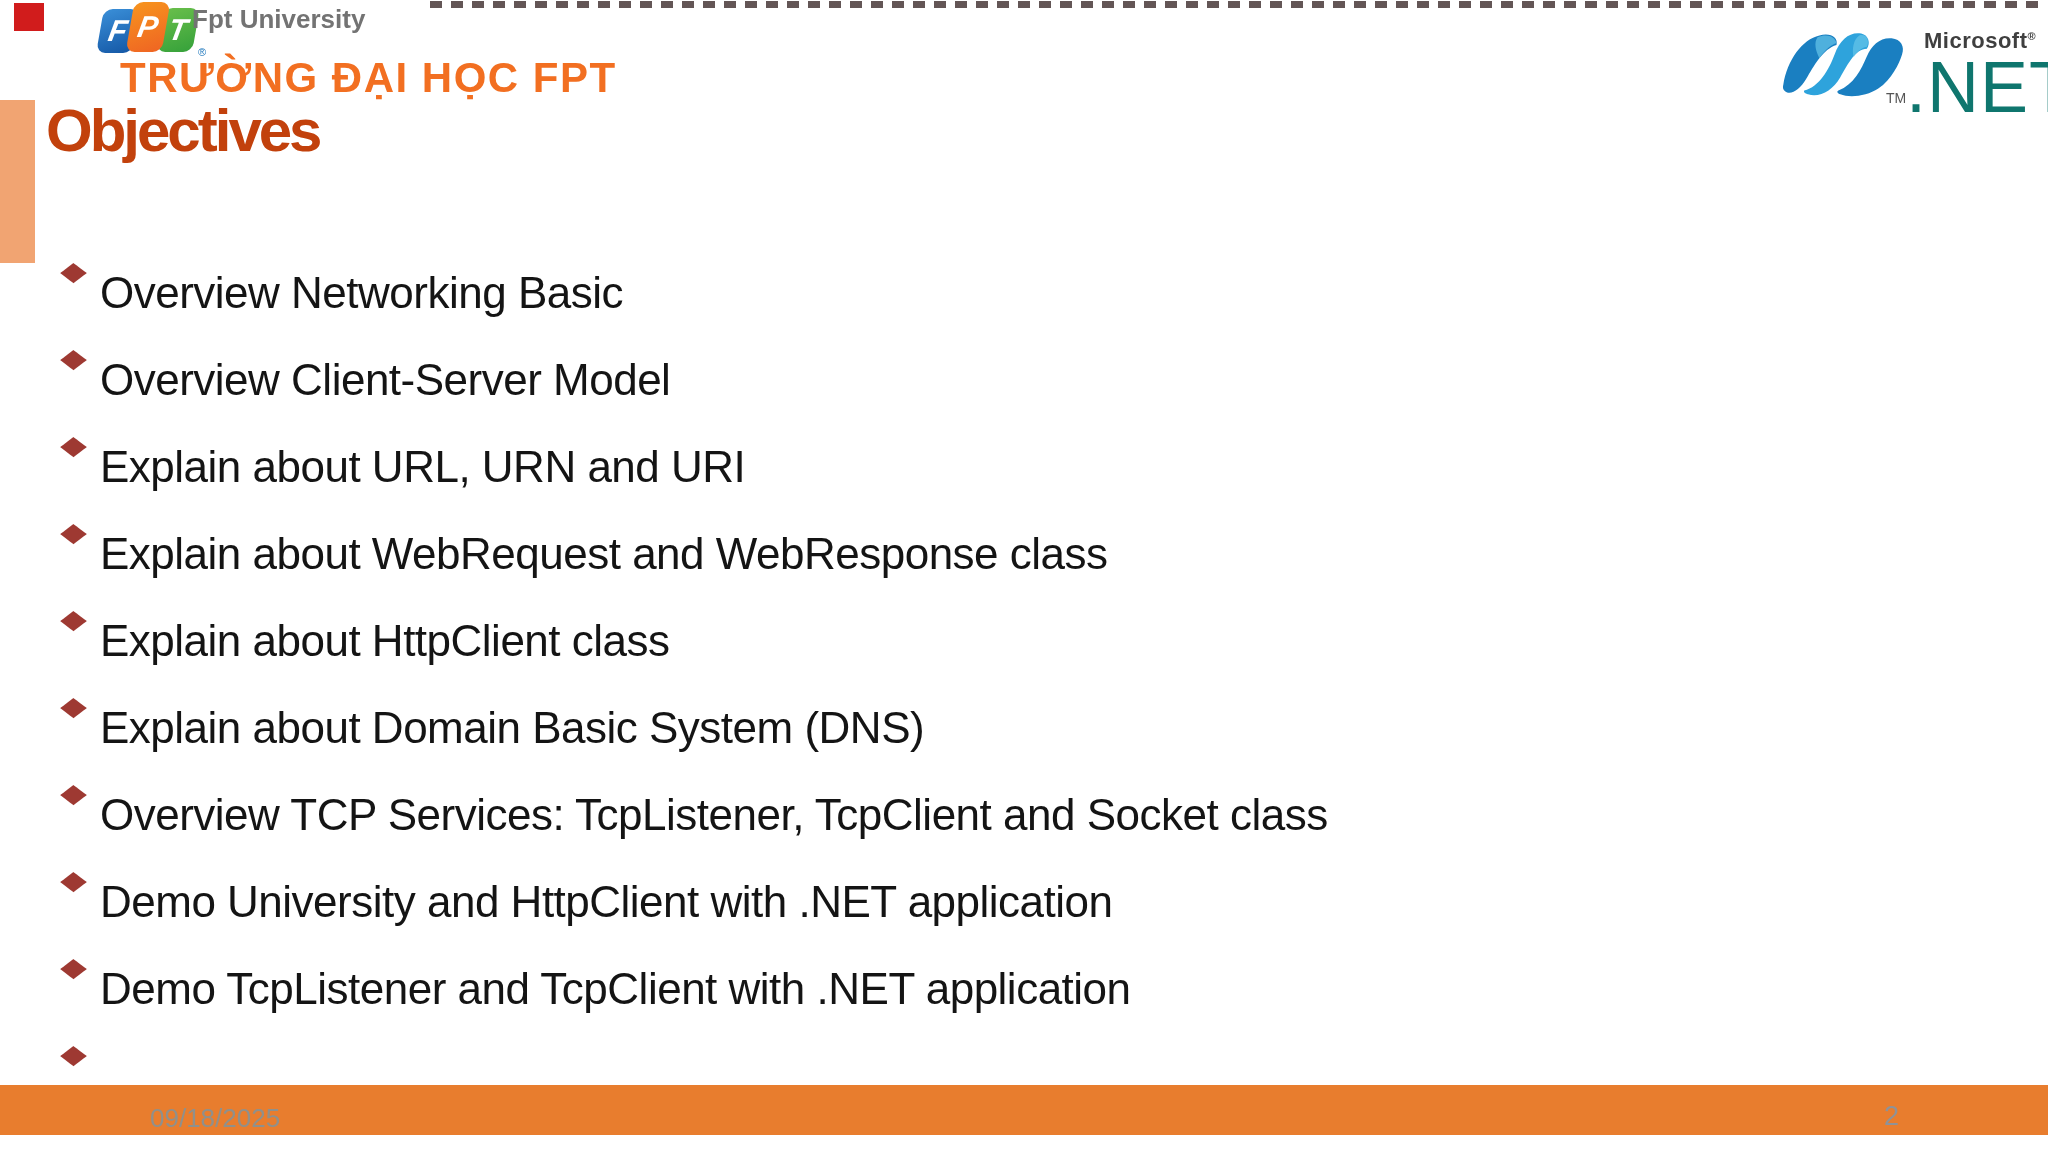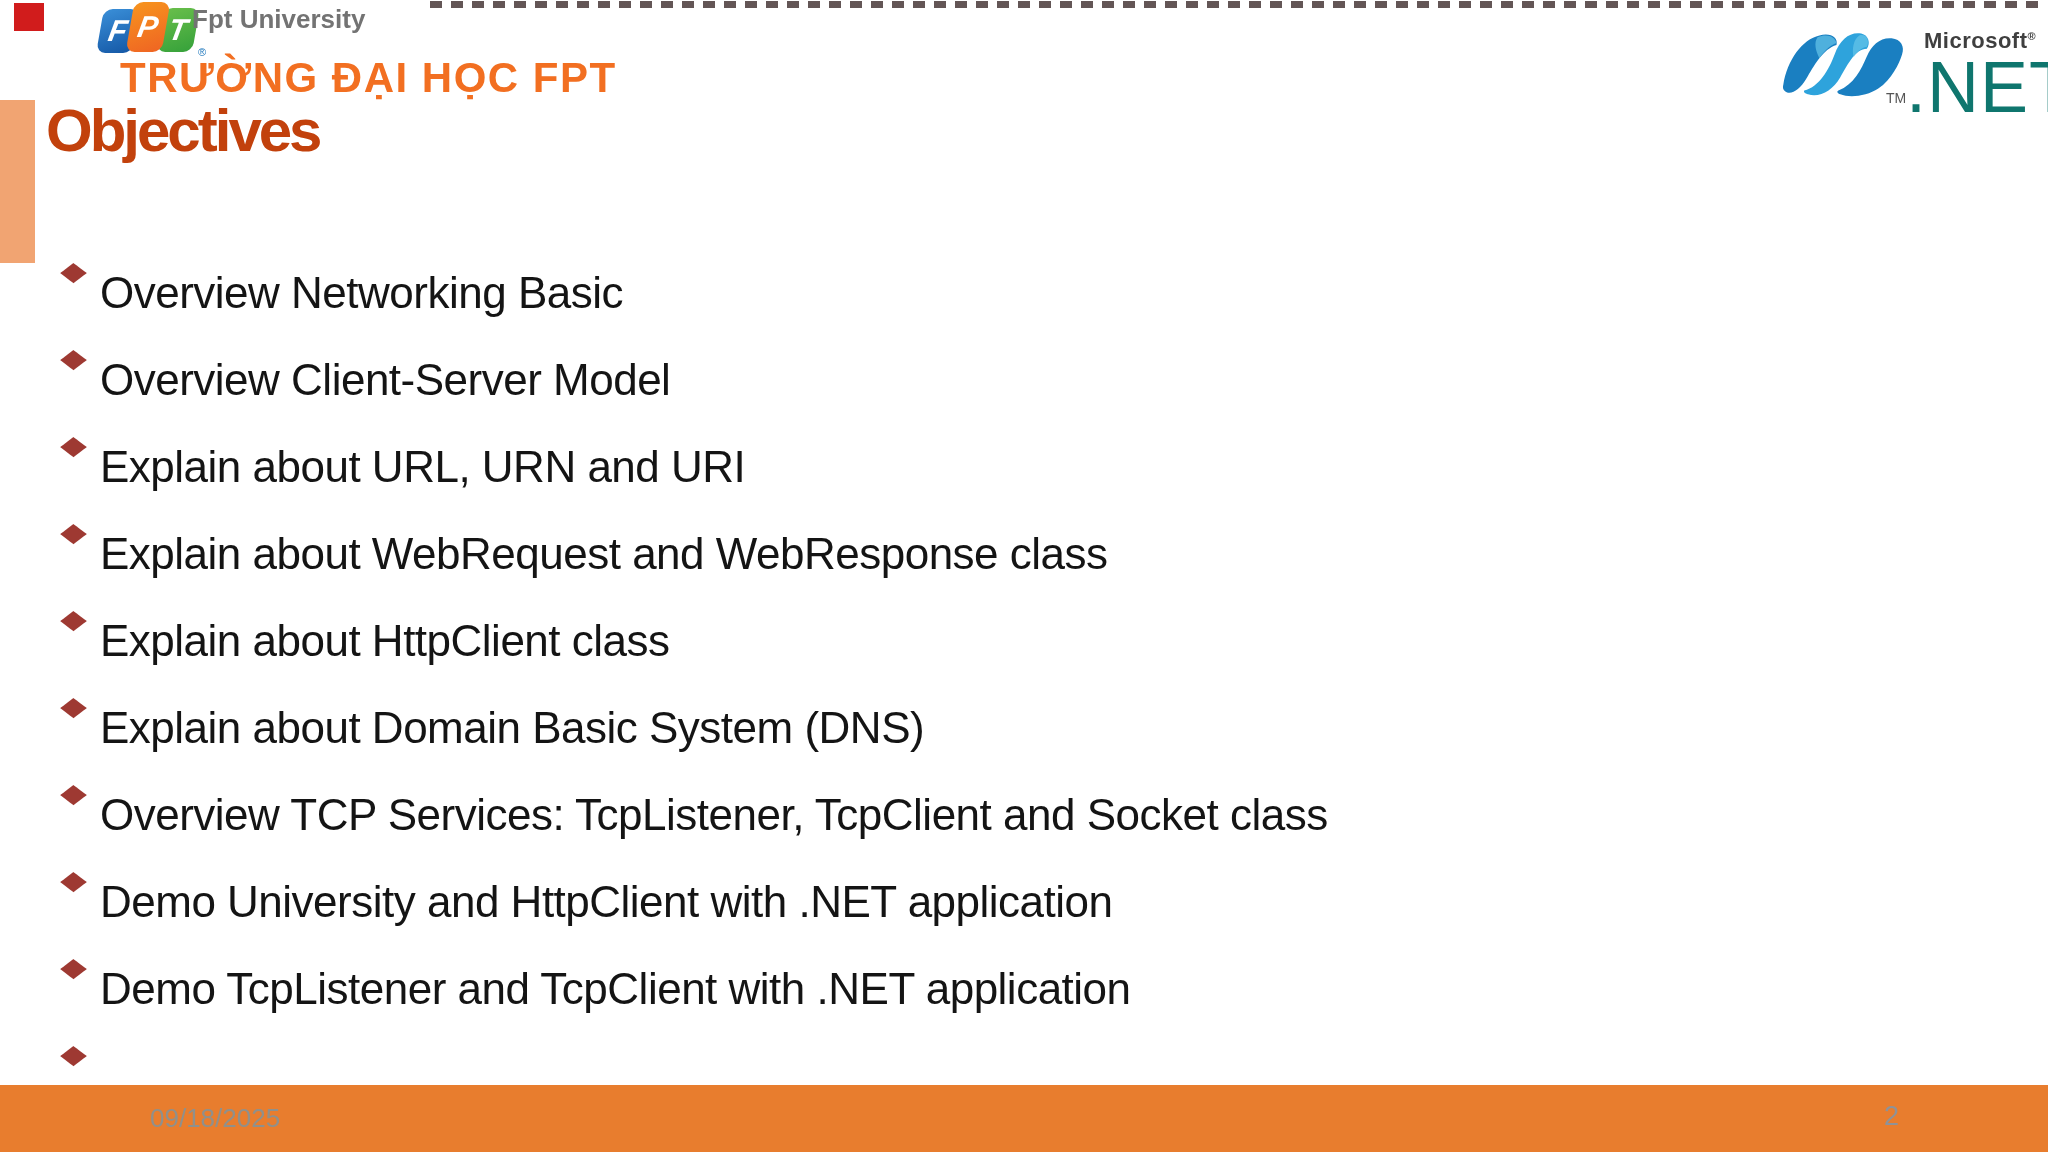--- a/index.html
+++ b/index.html
@@ -80,21 +80,21 @@
   }
   .diamond {
     width: 40px; flex: 0 0 40px; color: #9e3932; font-size: 28px;
     transform: scaleX(1.25) scaleY(0.95); transform-origin: left center;
     line-height: 1;
   }
   .bullet-text { color: #141414; font-size: 44px; letter-spacing: -0.5px; margin-top: 44px; }
 
   
   .footer-bar {
-    position: absolute; left: 0; top: 1085px; width: 2048px; height: 67px;
+    position: absolute; left: 0; top: 1085px; width: 2048px; height: 50px;
     background: #e87d2e;
   }
   .footer-date {
     position: absolute; left: 150px; top: 18px;
     color: #90908b; font-size: 26px;
   }
   .footer-page {
     position: absolute; left: 1884px; top: 16px;
     color: #8f9297; font-size: 27px;
   }

